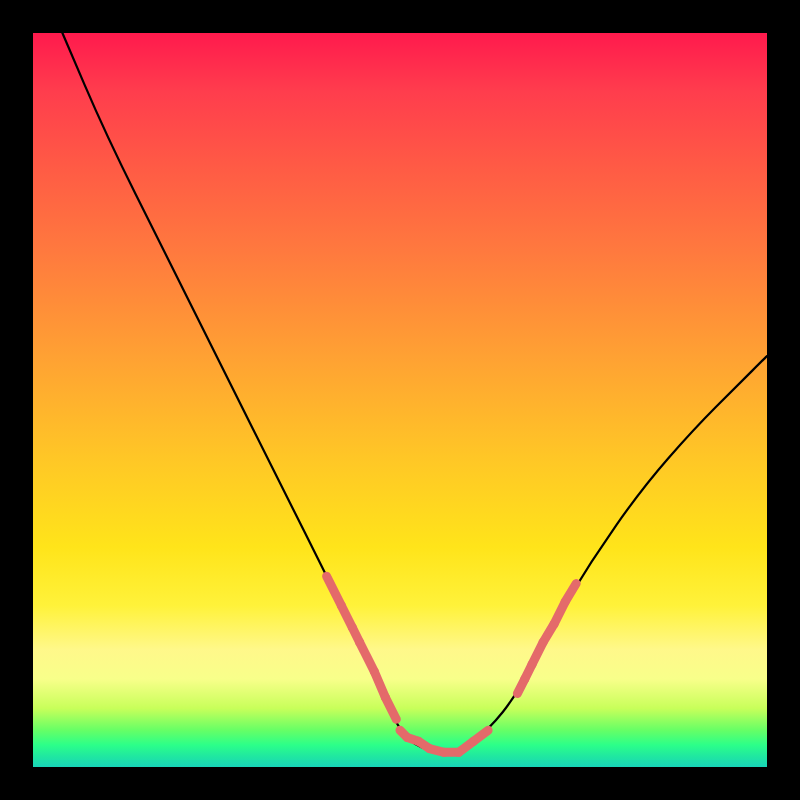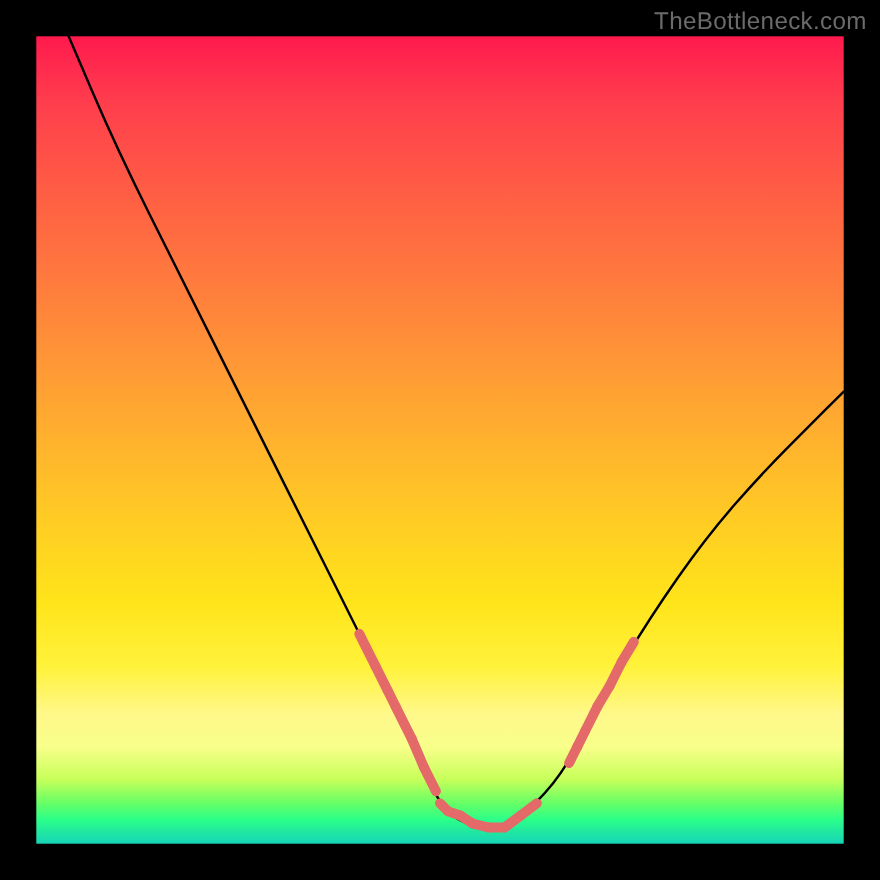--- a/index.html
+++ b/index.html
@@ -60,21 +60,20 @@
     width: 734px;
     height: 734px;
     overflow: visible;
   }
 </style>
 </head>
 <body>
 
 <div class="stage">
 
-  <div class="watermark">TheBottleneck.com</div>
 
   <div class="plot">
     <svg class="curve" viewBox="0 0 734 734" preserveAspectRatio="none">
       <path id="curve-path" fill="none" stroke="#000000" stroke-width="2.2" stroke-linecap="round" stroke-linejoin="round" d="M 29.4 0.0 Q 29.4 0.0 51.4 51.4 Q 73.4 102.8 102.8 161.5 Q 132.1 220.2 161.5 278.9 Q 190.8 337.6 220.2 396.4 Q 249.6 455.1 271.6 499.1 Q 293.6 543.2 312.0 579.9 Q 330.3 616.6 341.3 642.3 Q 352.3 667.9 359.7 682.6 Q 367.0 697.3 374.3 704.6 Q 381.7 712.0 392.7 715.7 Q 403.7 719.3 414.7 719.3 Q 425.7 719.3 440.4 708.3 Q 455.1 697.3 469.8 679.0 Q 484.4 660.6 499.1 631.2 Q 513.8 601.9 535.8 565.2 Q 557.8 528.5 583.5 491.8 Q 609.2 455.1 634.9 425.7 Q 660.6 396.4 682.6 374.3 Q 704.6 352.3 719.3 337.6 T 734.0 323.0"></path>
       <g id="marker-layer">
           <line x1="293.6" y1="543.2" x2="308.3" y2="572.5" stroke="#e46a6a" stroke-width="9" stroke-linecap="round"></line>
           <line x1="308.3" y1="572.5" x2="319.3" y2="594.5" stroke="#e46a6a" stroke-width="9" stroke-linecap="round"></line>
           <line x1="319.3" y1="594.5" x2="326.6" y2="609.2" stroke="#e46a6a" stroke-width="9" stroke-linecap="round"></line>
           <line x1="326.6" y1="609.2" x2="341.3" y2="638.6" stroke="#e46a6a" stroke-width="9" stroke-linecap="round"></line>
           <line x1="341.3" y1="638.6" x2="352.3" y2="664.3" stroke="#e46a6a" stroke-width="9" stroke-linecap="round"></line>

